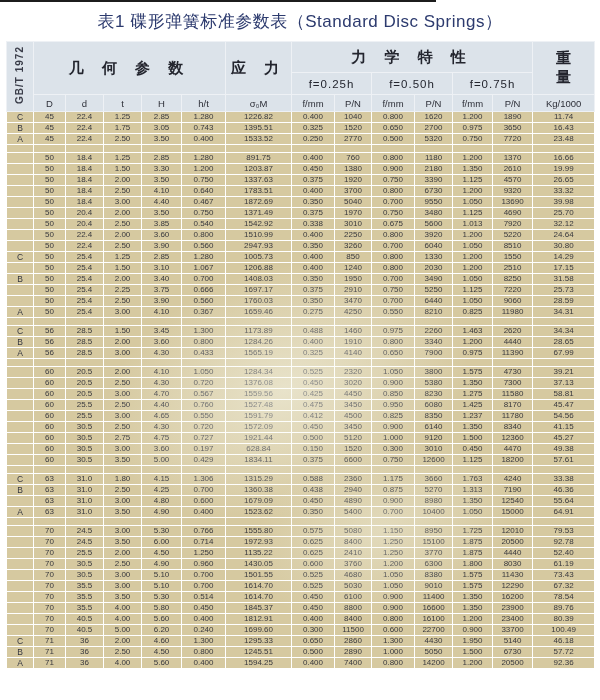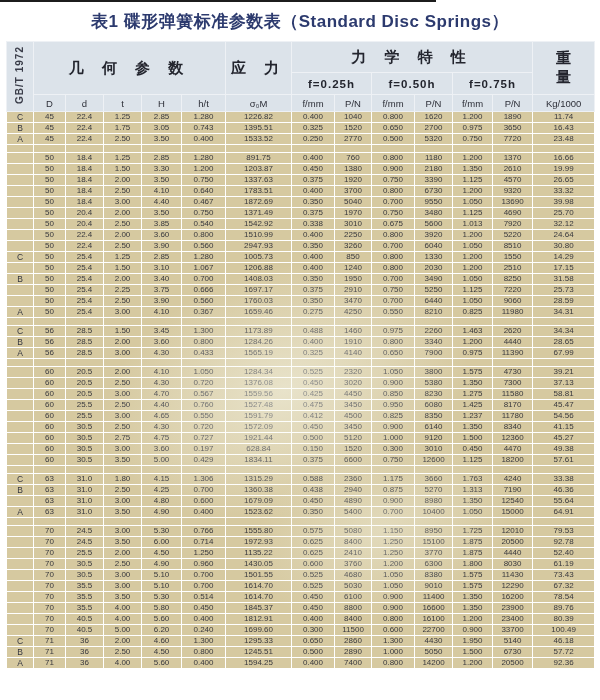--- a/index.html
+++ b/index.html
@@ -12,21 +12,21 @@
   }
   .top-strip {
     position: absolute; top: 0; left: 0;
     width: 436px; height: 2px;
     background: #1c1c1c;
   }
   .page-title {
     text-align: center;
     color: #2c3a6e;
     font-size: 17px;
-    font-weight: bold;
+    font-weight: normal;
     letter-spacing: 0.5px;
     margin: 0;
     padding: 10px 0 8px 0;
   }
   .table-wrap { margin: 0 6px; }
   table {
     width: 588px;
     border-collapse: collapse;
     table-layout: fixed;
   }
@@ -55,21 +55,21 @@
     height: 30px;
   }
   th.weight-group div {
     font-size: 15px;
     font-weight: bold;
     line-height: 1.25;
     letter-spacing: 0;
   }
   tr.h2 th {
     font-size: 11.5px;
-    font-weight: bold;
+    font-weight: normal;
     letter-spacing: 1px;
     height: 21px;
   }
   tr.h3 th {
     font-size: 9.5px;
     font-weight: normal;
     height: 16px;
     color: #2d2f38;
   }
   tbody td {

